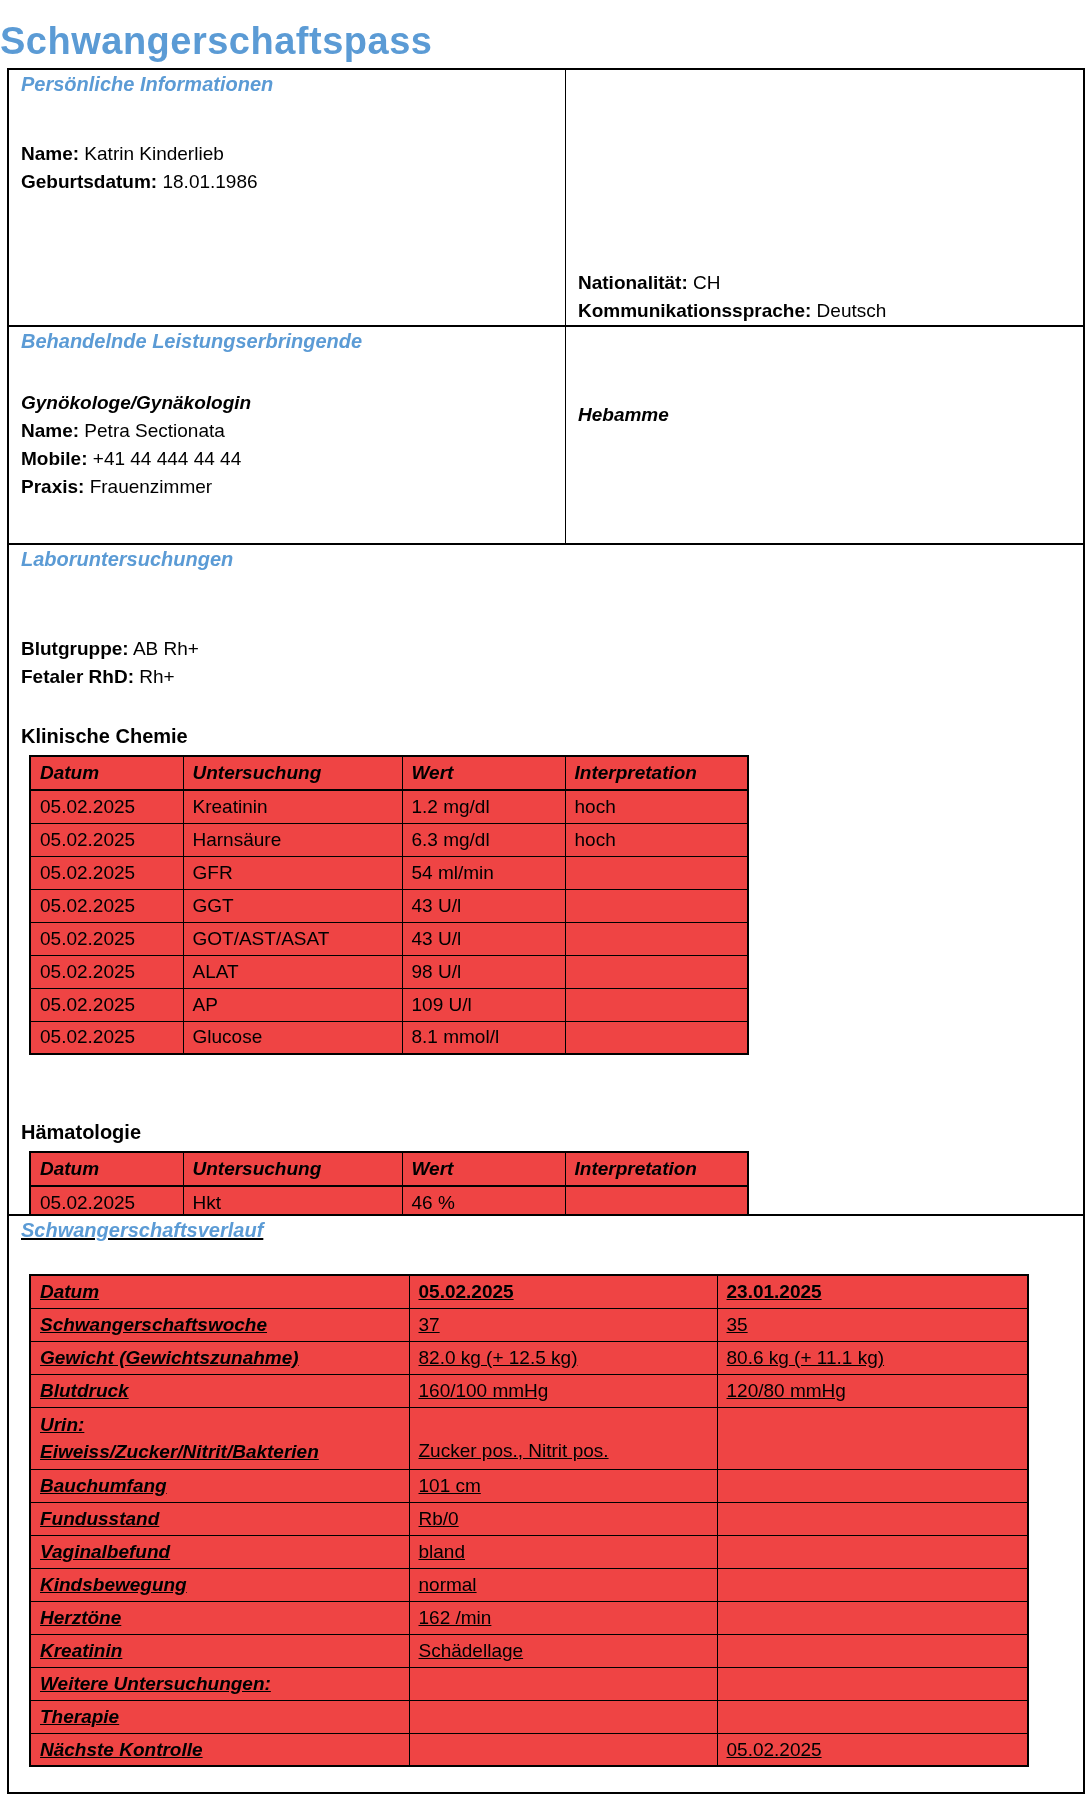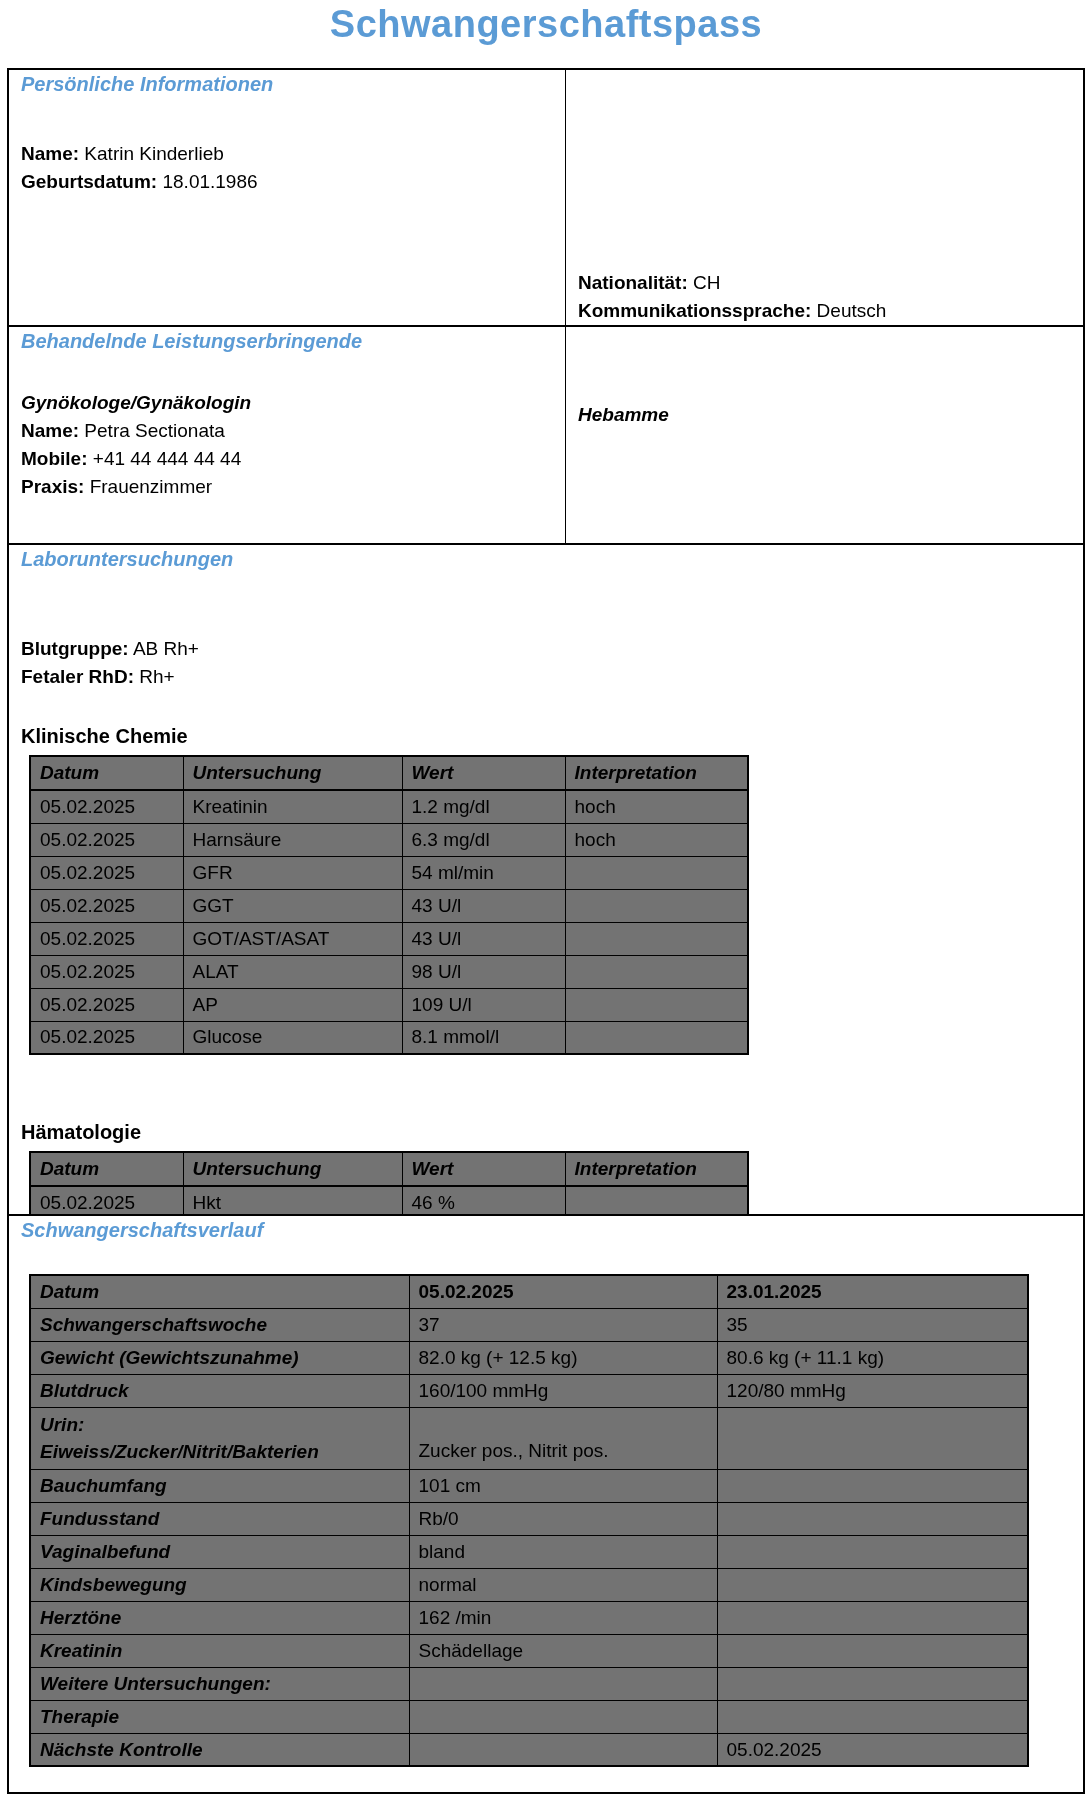--- a/index.html
+++ b/index.html
@@ -3,52 +3,52 @@
 <meta charset="utf-8">
 <style>
   * { margin:0; padding:0; box-sizing:border-box; }
   html,body { background:#fff; }
   body {
     width:1092px; height:1806px;
     font-family:"Liberation Sans","DejaVu Sans",sans-serif;
     font-size:19px; color:#000;
   }
   .title {
-    height:68px; padding-top:3px;
-    text-align:center; font-size:38px; font-weight:bold;
+    height:68px; padding-top:20px;
+    font-size:38px; font-weight:bold;
     color:#5B9BD5; letter-spacing:0.5px;
   }
   .doc { margin:0 7px; border:2px solid #000; }
   .sec { overflow:hidden; }
   .sec + .sec { border-top:2px solid #000; }
   .sec1 { height:255px; }
   .sec2 { height:218px; }
   .sec3 { height:671px; }
-  .sec4 { height:578px; }
+  .sec4 { height:578px;text-decoration:underline; }
   .two-col { display:grid; grid-template-columns:557px 1fr; height:100%; }
   .two-col .cell { padding:0 14px 0 12px; }
   .two-col .left { border-right:1px solid #000; }
   .sec-heading {
     color:#5B9BD5; font-weight:bold; font-style:italic;
     font-size:20px; line-height:24px; padding-top:2px;
   }
   .line { line-height:28px; }
   .gap44 { margin-top:44px; }
   .gap36 { margin-top:36px; }
   .gap32 { margin-top:32px; }
   .gap40 { margin-top:64px; }
   .gap26 { margin-top:26px; }
   .bottom-block {
     display:flex; flex-direction:column; justify-content:flex-end;
     padding-bottom:30px;
   }
   .sub-heading-bi { font-weight:bold; font-style:italic; line-height:28px; }
   .pad-side { padding:0 12px; }
   .tbl-title { font-weight:bold; font-size:20px; line-height:26px; }
-  table { border-collapse:collapse; table-layout:fixed; margin-left:8px; background:#737373; }
+  table { border-collapse:collapse; table-layout:fixed; margin-left:8px; background:#ef4444; }
   .lab-table { width:718px; border:2px solid #000; margin-top:6px; }
   .lab-table th, .lab-table td {
     border:1px solid #000; height:33px; padding:0 9px;
     text-align:left; font-size:19px; font-weight:normal;
     white-space:nowrap; overflow:hidden;
   }
   .lab-table thead th {
     font-weight:bold; font-style:italic; height:34px;
     border-bottom:2px solid #000;
   }

